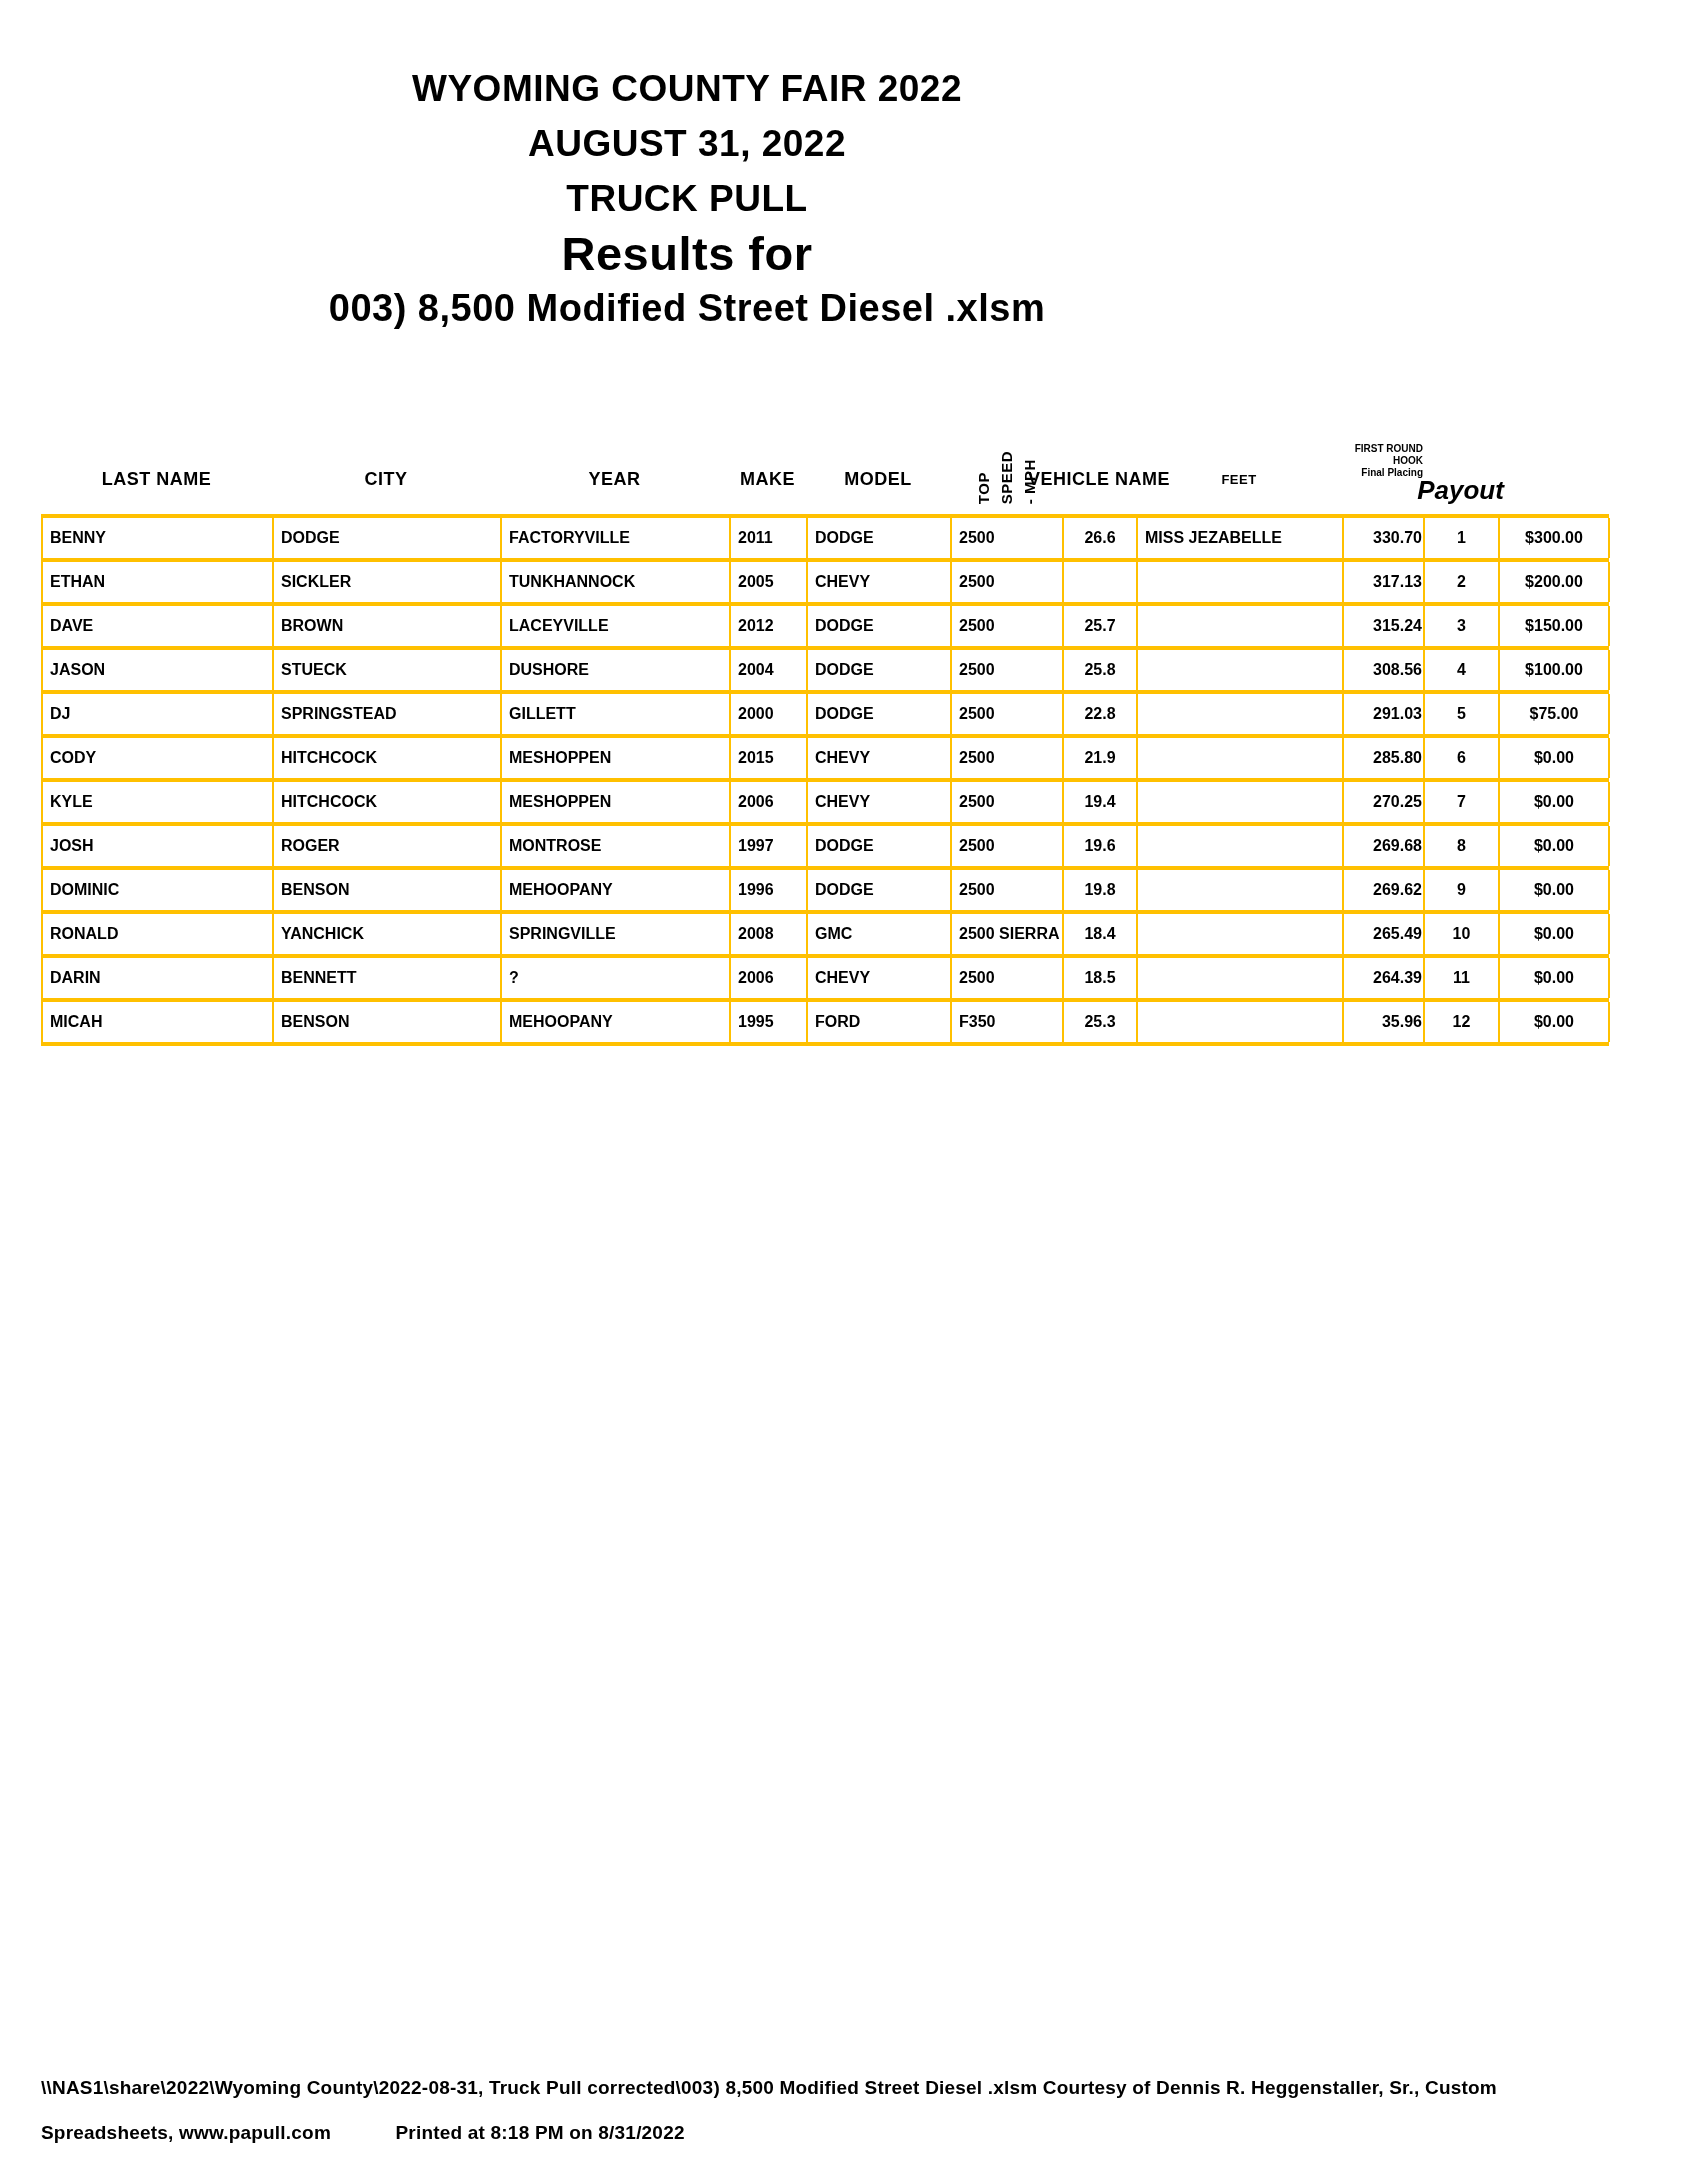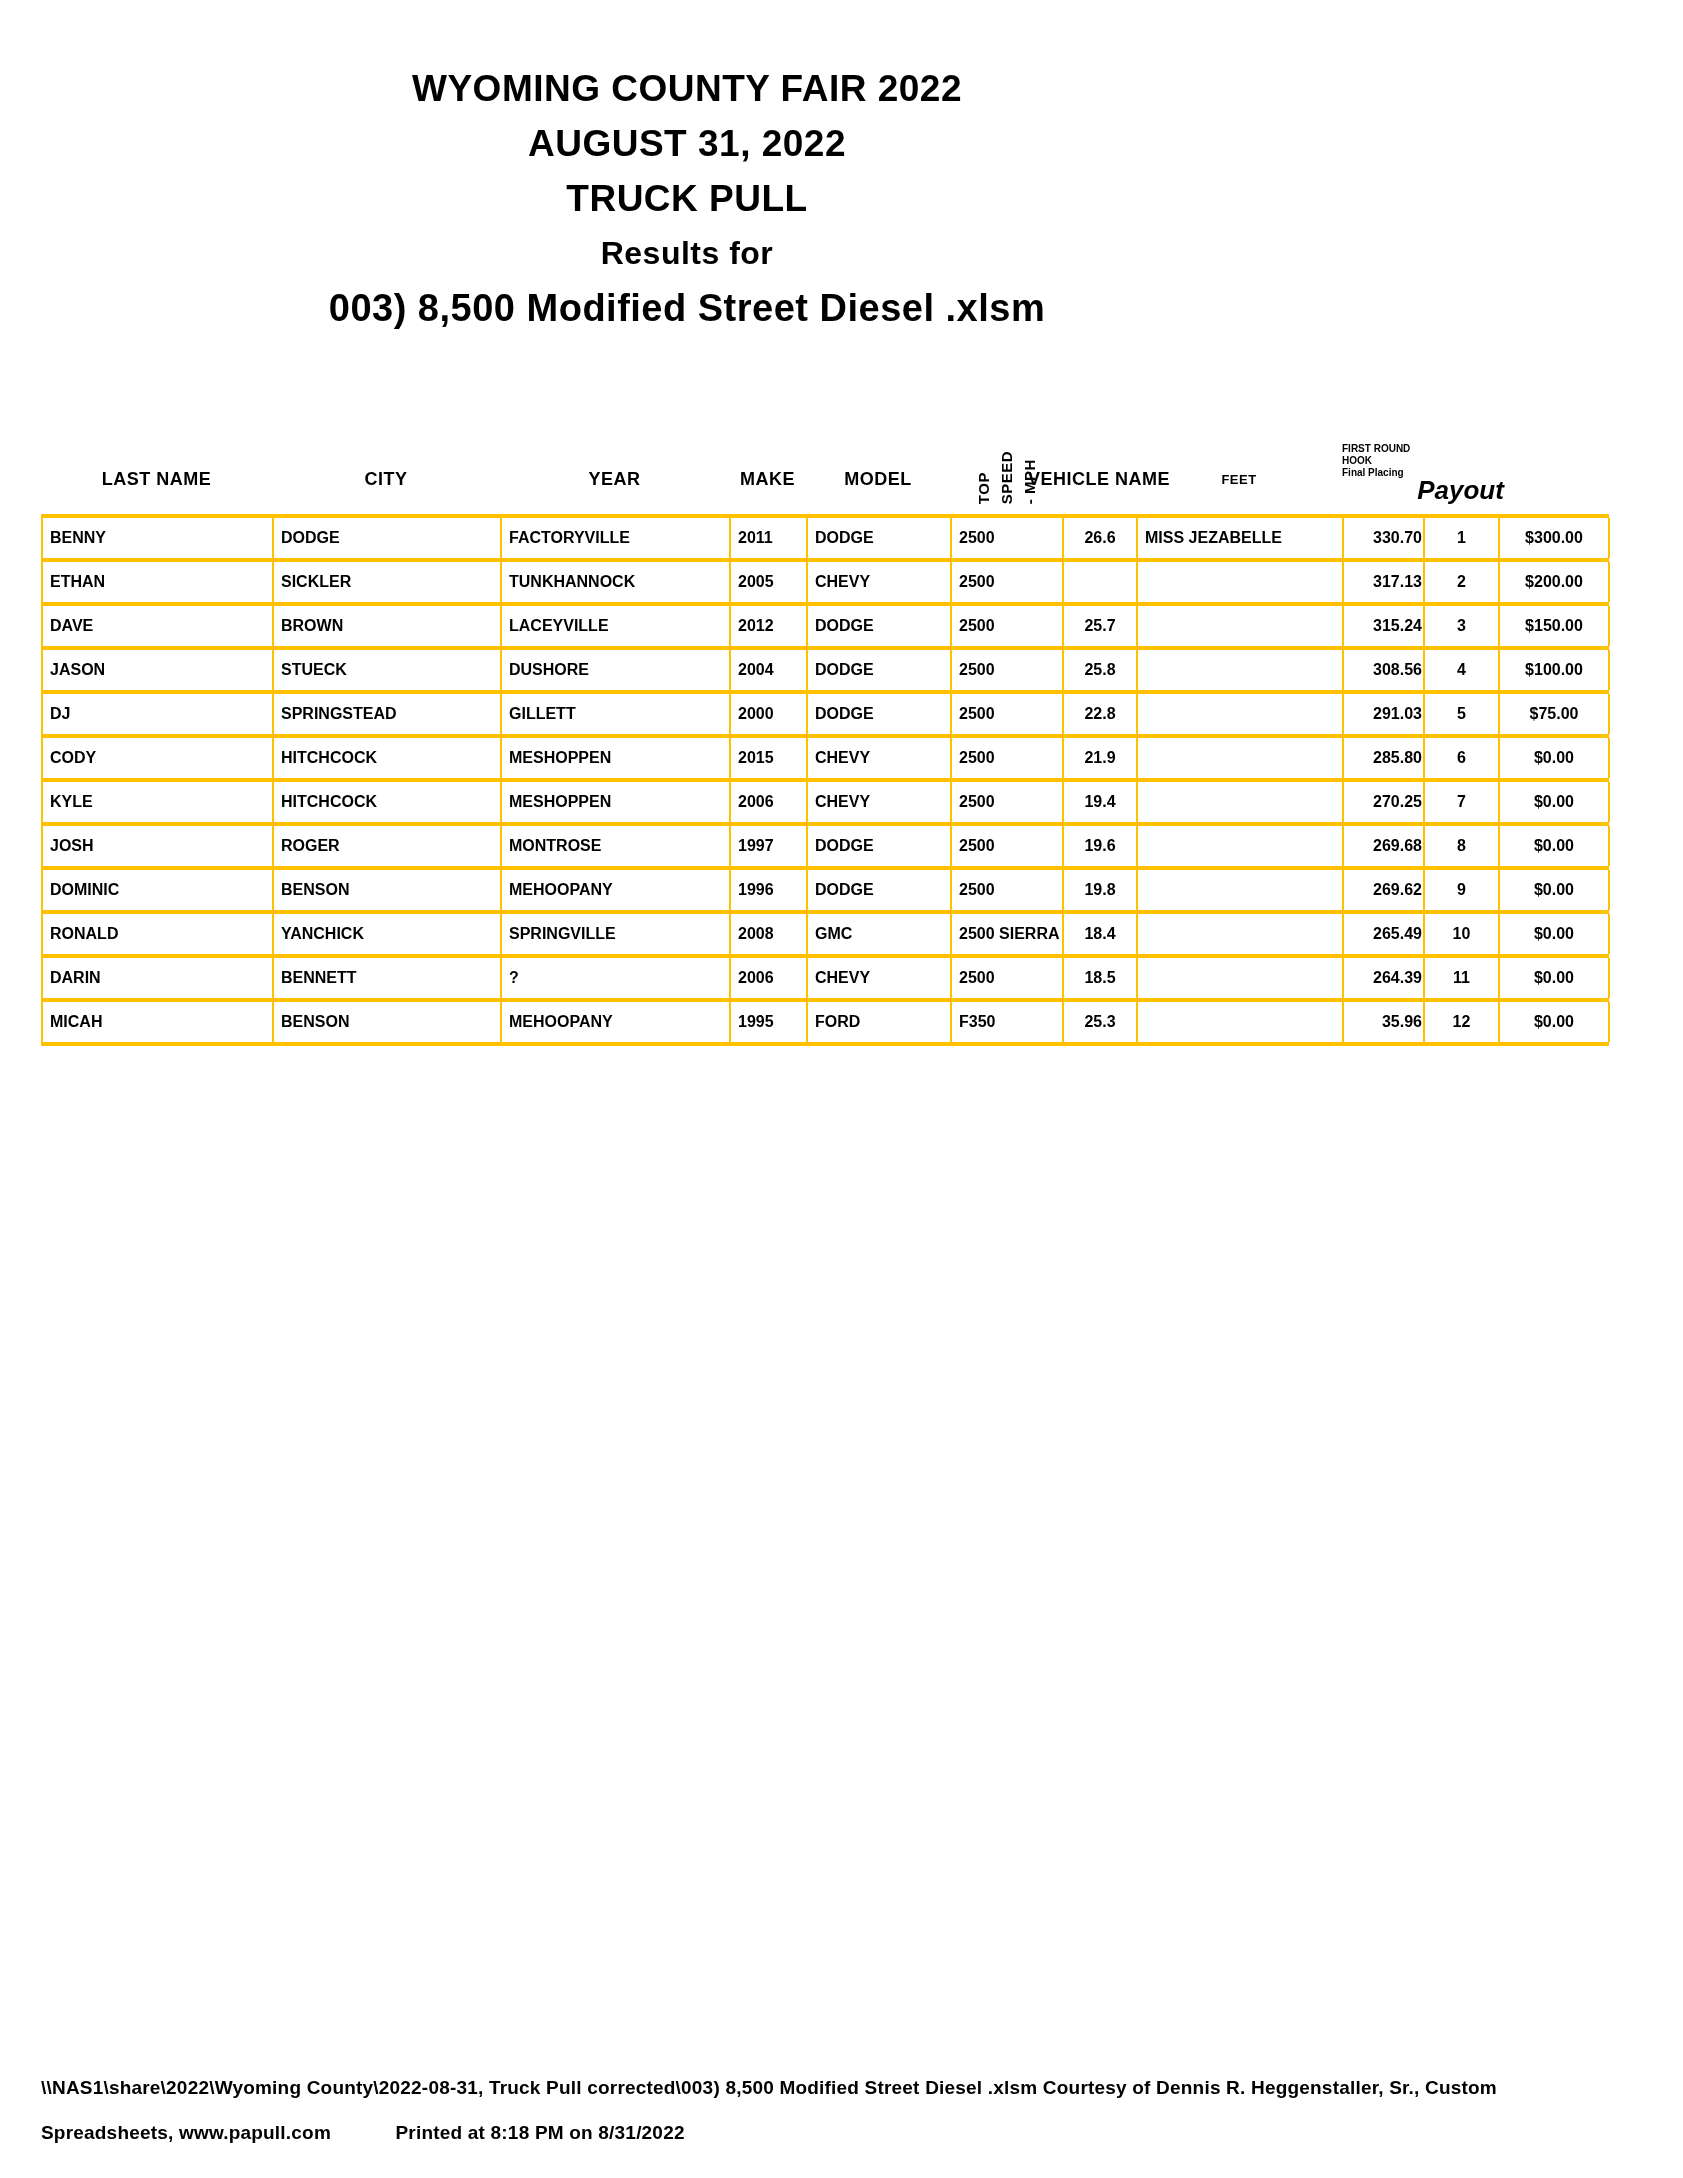--- a/index.html
+++ b/index.html
@@ -8,35 +8,35 @@
   }
   html,body{margin:0;padding:0;background:#ffffff;}
   .page{
     position:relative;width:1683px;height:2178px;background:#ffffff;
     font-family:"Liberation Sans",sans-serif;font-weight:bold;color:#000;
     overflow:hidden;
   }
   
   .titles{position:absolute;top:61px;left:0;width:1374px;text-align:center;}
   .titles .t{line-height:55px;font-size:37px;letter-spacing:0.5px;white-space:nowrap;}
-  .titles .t4{font-size:32px;}
+  .titles .t4{font-size:47px;}
   .titles .t5{font-size:38px;}
   
   .results-table{position:absolute;left:41px;top:430px;width:1568px;}
   .thead{
     display:grid;grid-template-columns:var(--col-template);
     height:84px;
   }
   .hcell{
     display:flex;align-items:flex-end;justify-content:center;
     font-size:18px;letter-spacing:0.5px;padding-bottom:24px;position:relative;
     white-space:nowrap;
   }
   .hcell.feet{font-size:13px;padding-bottom:27px;letter-spacing:0.5px;}
-  .hcell.hook{flex-direction:column;align-items:flex-start;font-size:10px;line-height:12px;padding-bottom:22px;letter-spacing:0;}
+  .hcell.hook{flex-direction:column;align-items:flex-end;font-size:10px;line-height:12px;padding-bottom:22px;letter-spacing:0;}
   .hcell.payout{font-size:26px;padding-bottom:8px;letter-spacing:0;font-style:italic;}
   .vert{
     position:absolute;bottom:2px;left:50%;
     transform:translateX(-50%) rotate(-90deg);
     font-size:15px;line-height:23px;letter-spacing:0.5px;
   }
   .vert span{display:block;text-align:left;white-space:nowrap;}
   .tbody{border-top:4px solid var(--gold);}
   .trow{
     display:grid;grid-template-columns:var(--col-template);

